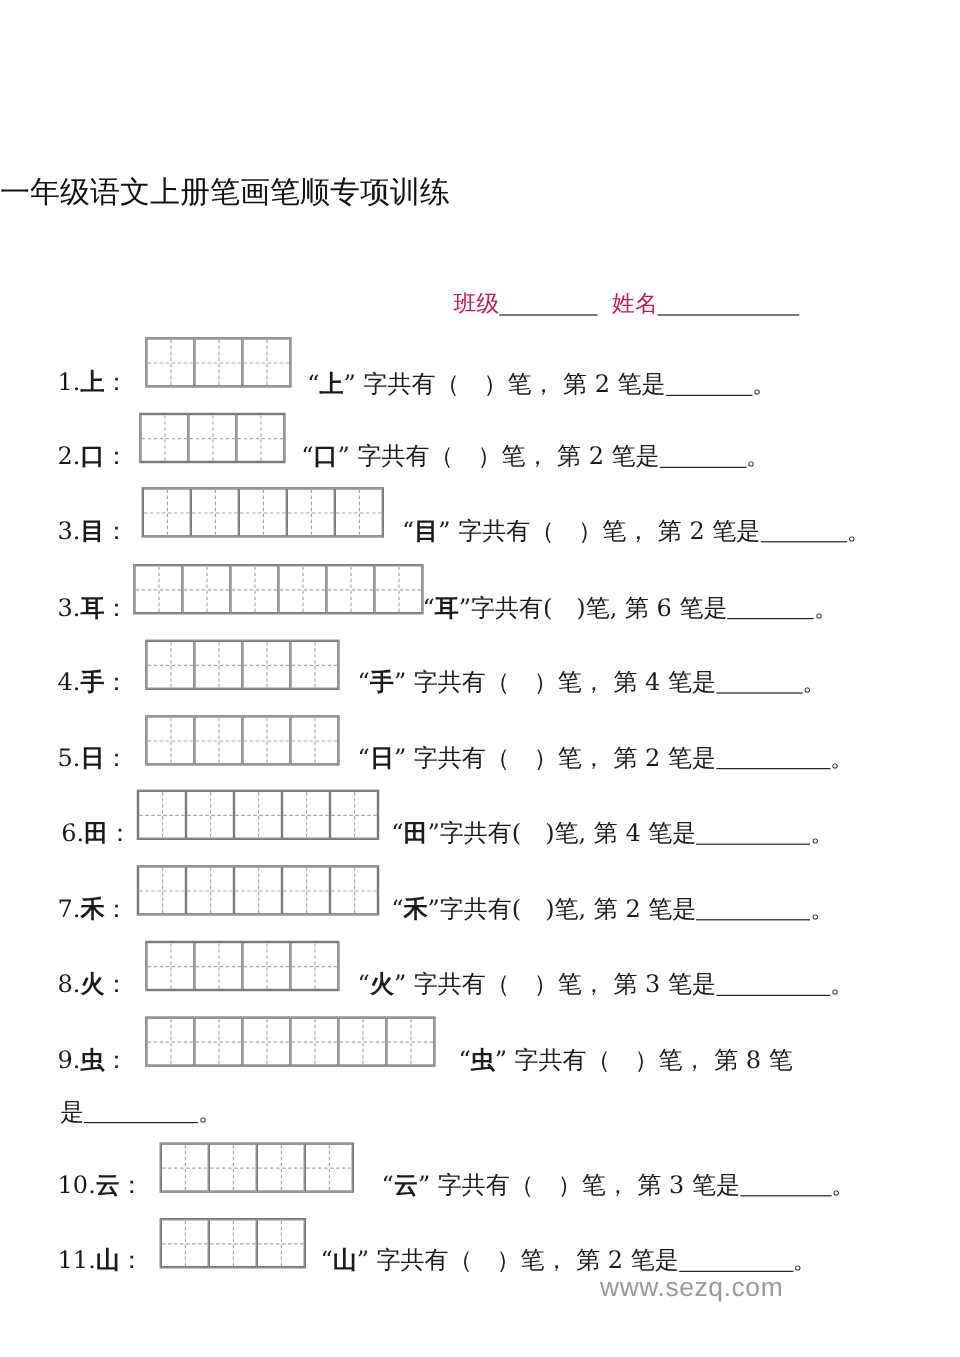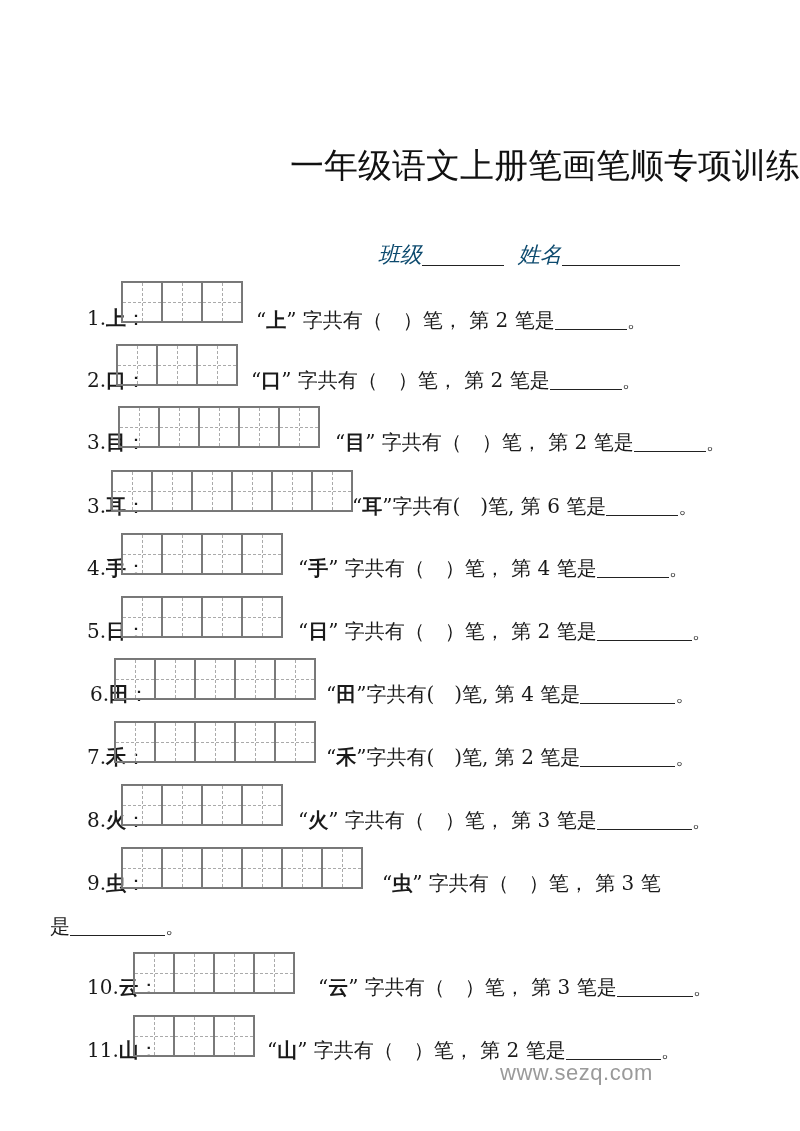--- a/index.html
+++ b/index.html
@@ -1,23 +1,23 @@
 <!DOCTYPE html>
 <html><head>
 <meta charset="utf-8">
 <style>
   html, body { margin: 0; padding: 0; background: #ffffff; }
   body { width: 800px; height: 1131px; position: relative; overflow: hidden;
          font-family: "DejaVu Serif", "Liberation Serif", serif; color: #1a1a1a; }
-  .title { position: absolute; left: 0; width: 800px; top: 143px; text-align: right;
-           font-family: Liberation Sans, sans-serif; font-size: 34px; letter-spacing: 0px; color: #111; }
-  .info { position: absolute; top: 240px; left: 378px; font-family: "DejaVu Sans", sans-serif; font-size: 22px; color: #0c4a6e; white-space: nowrap; font-style: italic; }
+  .title { position: absolute; left: 0; width: 800px; top: 143px; text-align: left;
+           font-family: Liberation Sans, sans-serif; font-size: 25px; letter-spacing: 0px; color: #111; }
+  .info { position: absolute; top: 240px; left: 378px; font-family: "DejaVu Sans", sans-serif; font-size: 19px; color: #be185d; white-space: nowrap; }
   .info .blank { display: inline-block; border-bottom: 1.3px solid #222; height: 20px; vertical-align: -4px; }
   .row { position: absolute; white-space: nowrap; font-size: 20px; line-height: 24px; }
-  .num { position: absolute; margin-left: 39px; }
+  .num { position: absolute; }
   .num .ch { font-weight: bold; }
   .grid { position: absolute; display: flex; border: 1px solid #777; }
   .cell { width: 40px; height: 40px; border: 1px solid #7a7a7a; position: relative; box-sizing: border-box; }
   .cell::before { content: ""; position: absolute; left: 50%; top: 0; bottom: 0; border-left: 1px dashed #aaa; }
   .cell::after { content: ""; position: absolute; top: 50%; left: 0; right: 0; border-top: 1px dashed #aaa; }
   .q { position: absolute; }
   .q .qch { font-weight: bold; }
   .line { display: inline-block; border-bottom: 1.2px solid #222; height: 20px; vertical-align: -3px; }
   .watermark { position: absolute; left: 500px; top: 1060px; font-family: "Liberation Sans", sans-serif;
                font-size: 22px; color: #9a9a9a; letter-spacing: 0.5px; }
@@ -137,21 +137,21 @@
 <div class="row">
   <span class="num" style="left:48px;top:871px"><span>9.</span><span class="ch">虫</span>：</span>
   <div class="grid" style="left:121px;top:847px">
       <div class="cell"></div>
       <div class="cell"></div>
       <div class="cell"></div>
       <div class="cell"></div>
       <div class="cell"></div>
       <div class="cell"></div>
     </div>
-  <span class="q" style="left:382px;top:871px">“<span class="qch">虫</span>” <span>字共有（　）笔，</span>&nbsp;<span>第 3 笔</span></span>
+  <span class="q" style="left:382px;top:871px">“<span class="qch">虫</span>” <span>字共有（　）笔，</span>&nbsp;<span>第 8 笔</span></span>
   <span class="q" style="left:50px;top:914px"><span>是</span><span class="line" style="width:95px"></span><span>。</span></span>
 </div>
 
 <div class="row">
   <span class="num" style="left:48px;top:975px"><span>10.</span><span class="ch">云</span>：</span>
   <div class="grid" style="left:133px;top:952px">
       <div class="cell"></div>
       <div class="cell"></div>
       <div class="cell"></div>
       <div class="cell"></div>

